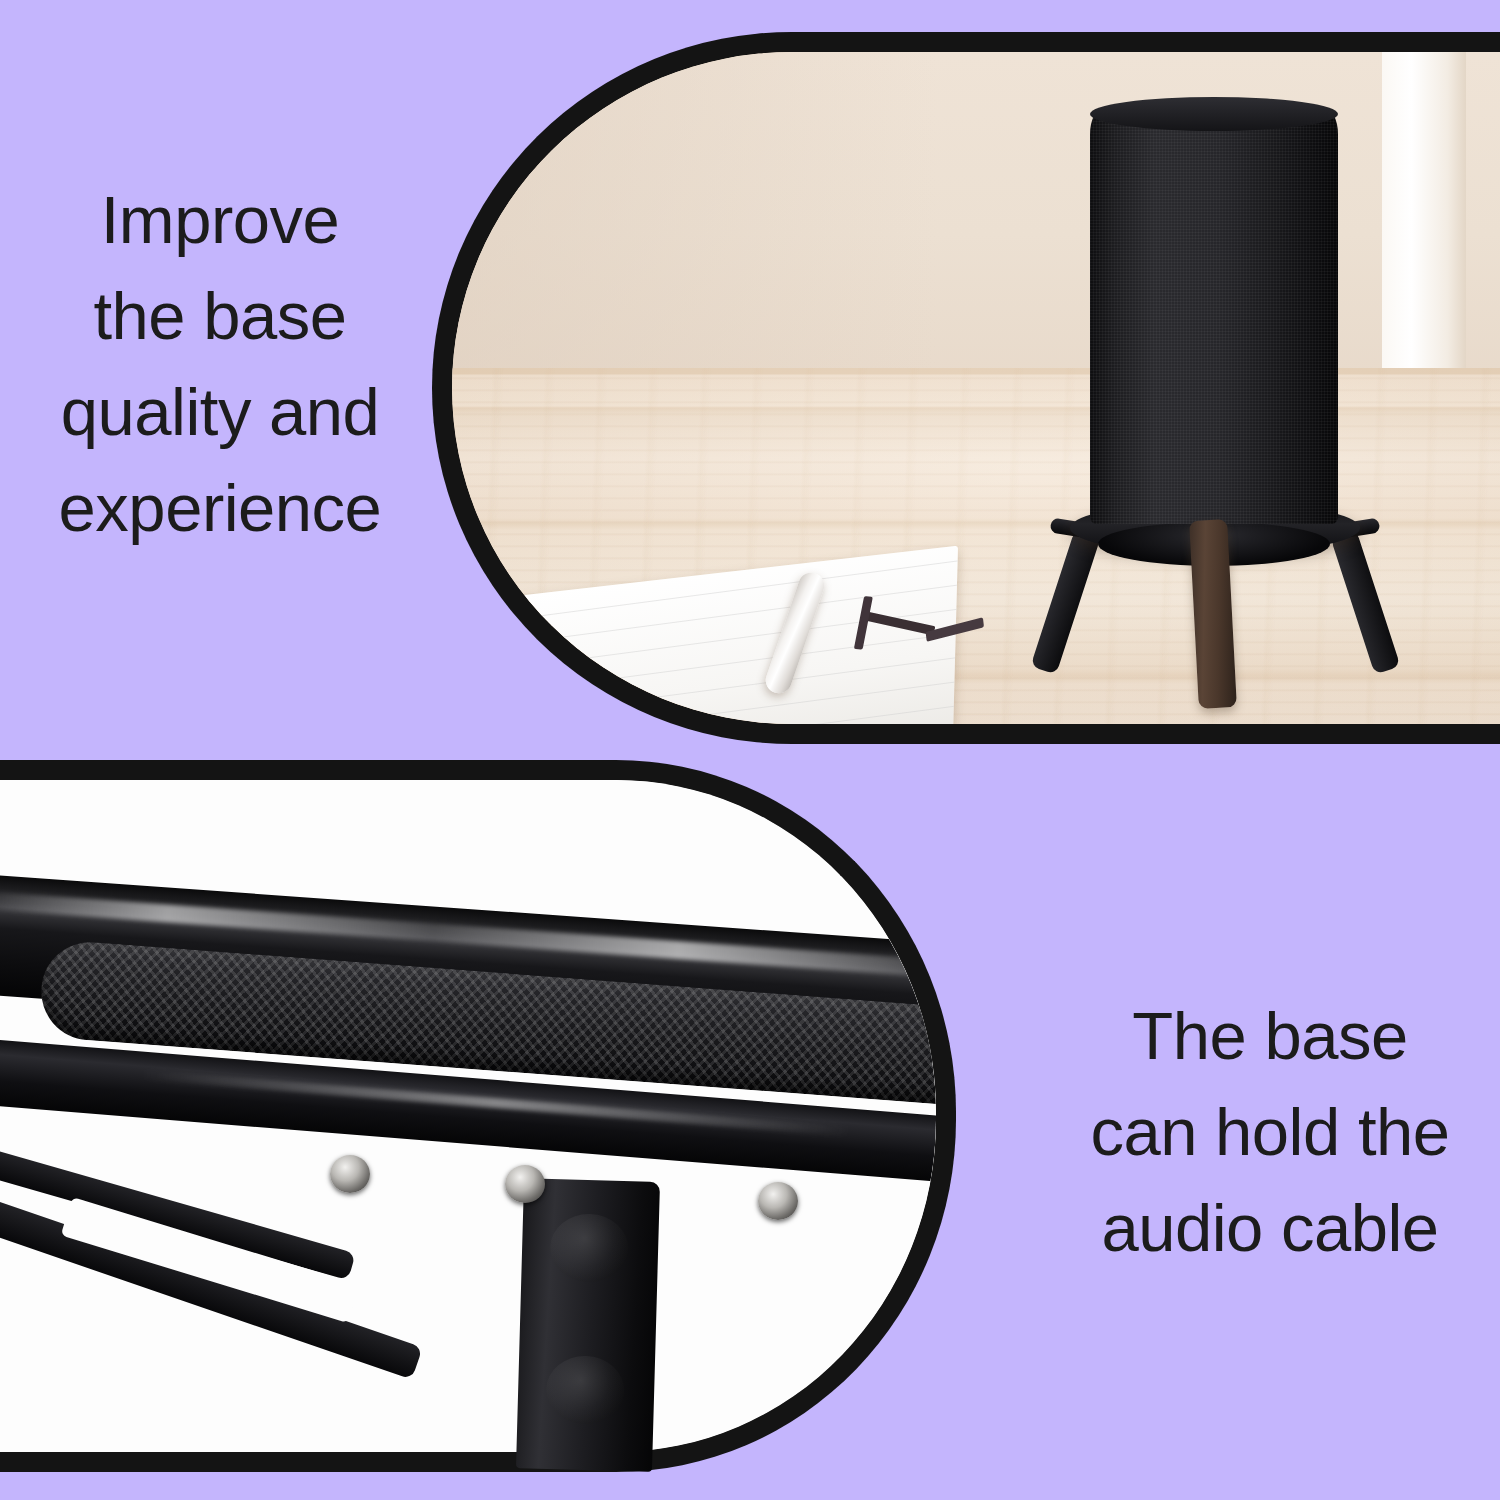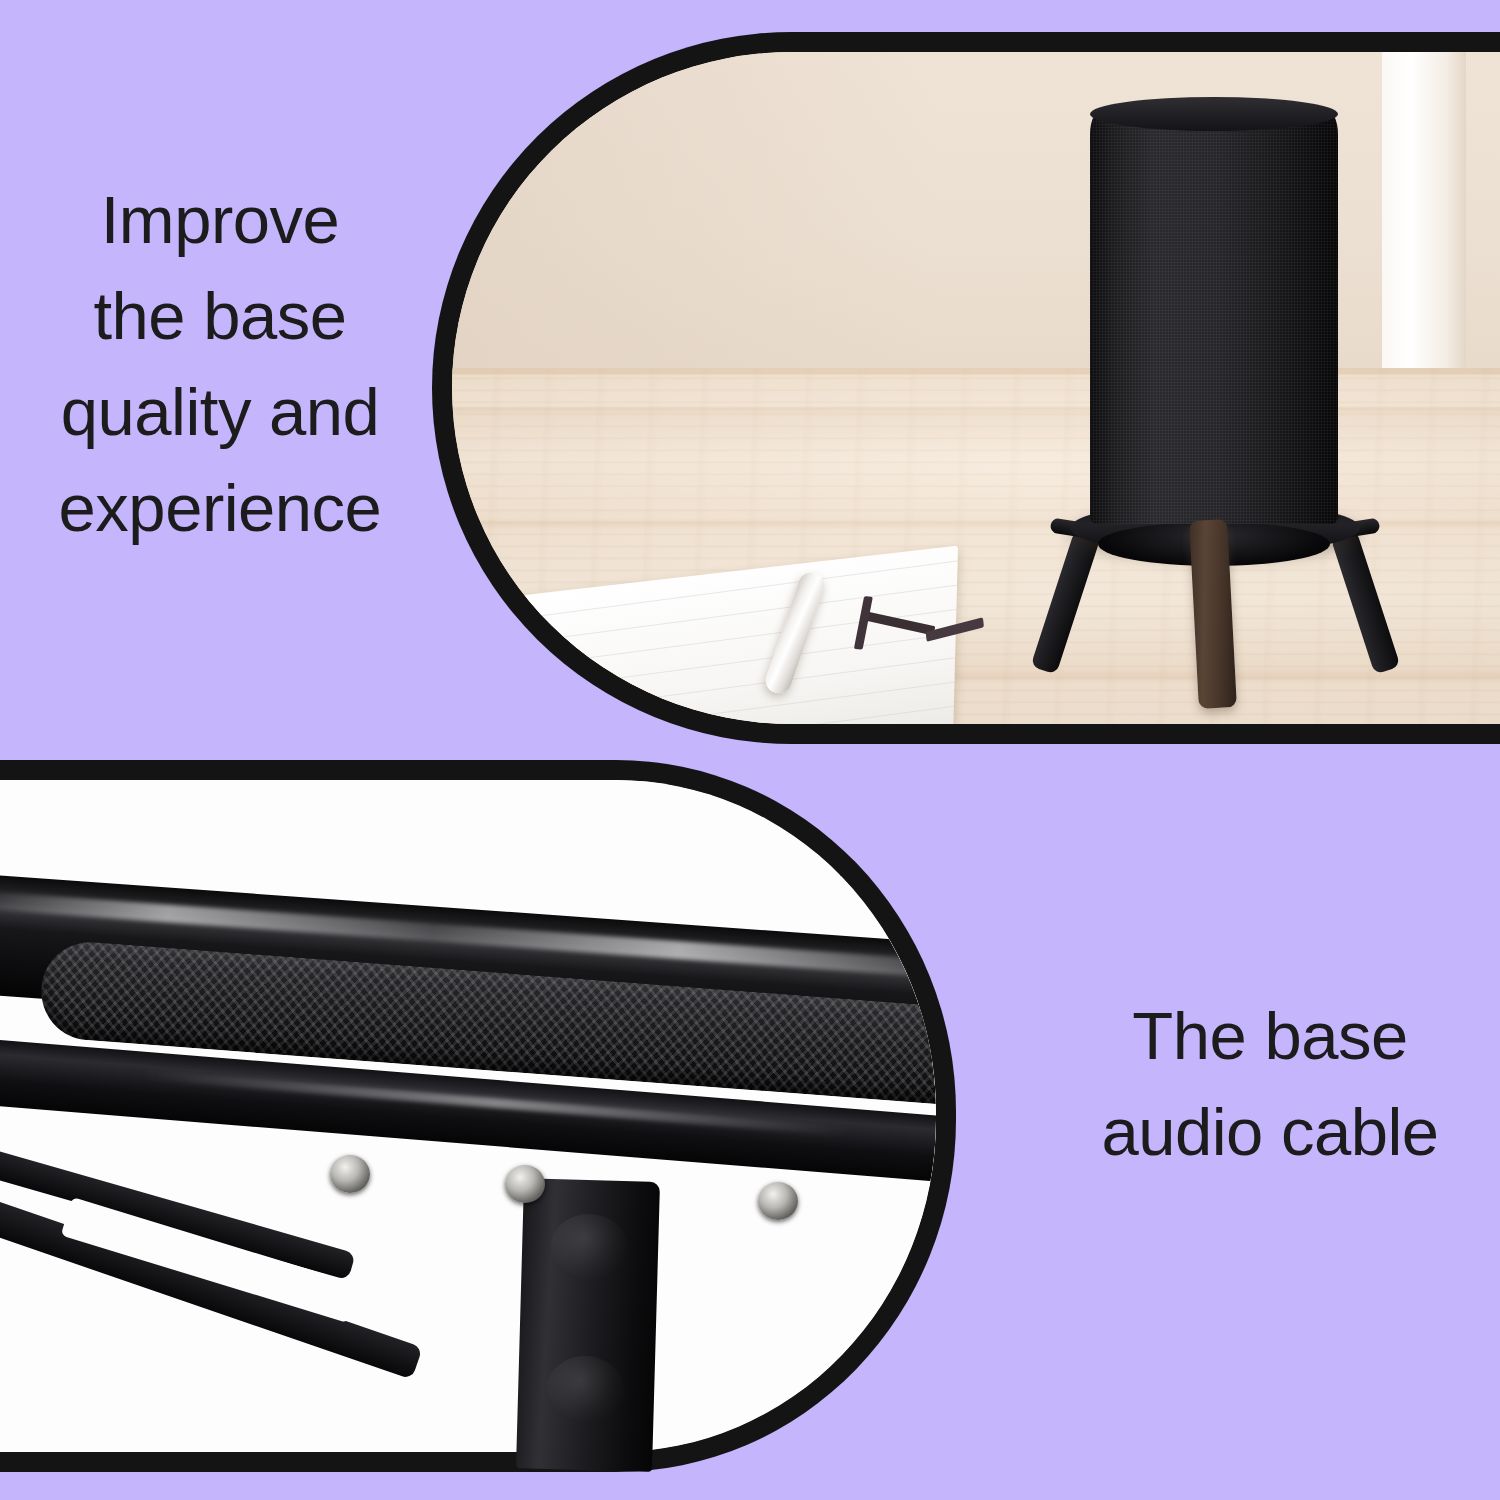--- a/index.html
+++ b/index.html
@@ -489,16 +489,17 @@
   <div class="bp-post">
     <div class="bp-post-dimple" style="top:34px"></div>
     <div class="bp-post-dimple" style="top:176px"></div>
   </div>
   <div class="bp-screw" id="screw-1"></div>
   <div class="bp-screw" id="screw-2"></div>
   <div class="bp-screw" id="screw-3"></div>
 
   <div class="caption" id="caption-bottom">
     <span class="line">The base</span>
+    <span class="line">can hold the</span>
     <span class="line">audio cable</span>
   </div>
 
 </div>
 
 </body></html>

